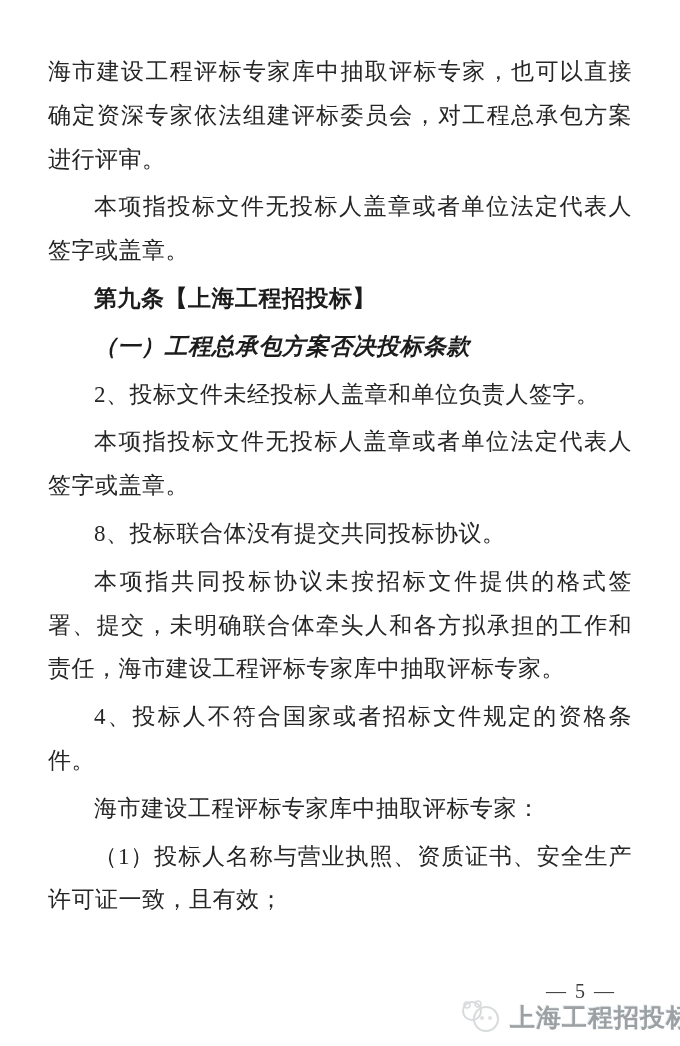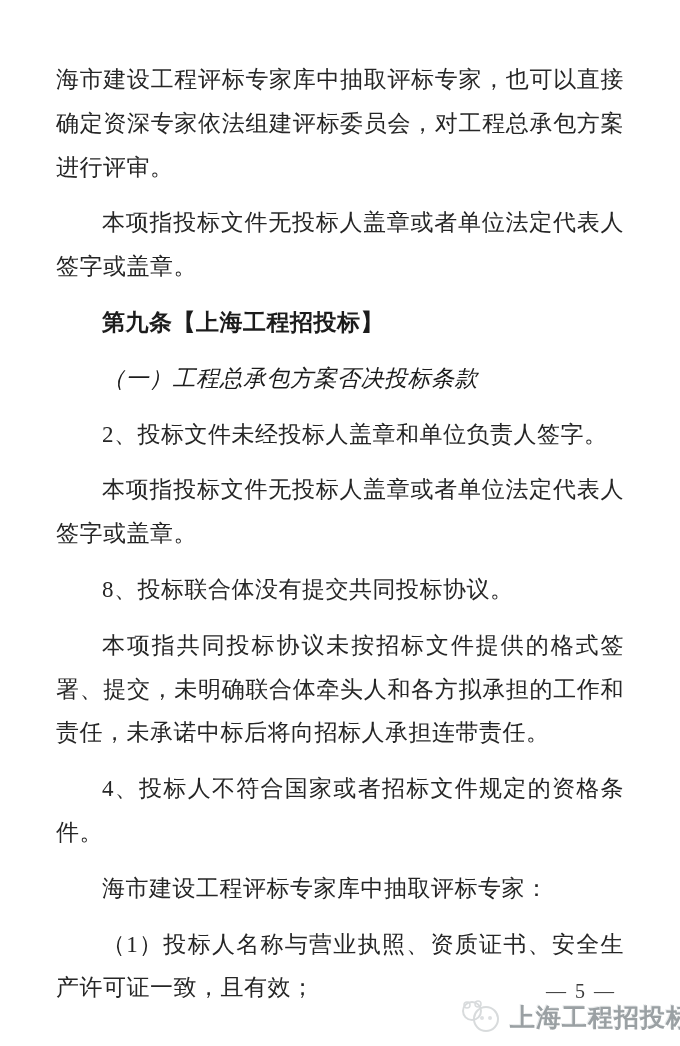--- a/index.html
+++ b/index.html
@@ -20,35 +20,35 @@
     position: absolute;
     top: 46px;
     left: 44px;
     width: 592px;
     font-size: 23px;
     line-height: 43.8px;
     text-align: justify;
     letter-spacing: 0.5px;
   }
   .content p {
-    margin: 12px;
+    margin: 4px;
     padding: 0;
   }
   .para-indent {
     text-indent: 2em;
   }
   .article-heading {
     text-indent: 2em;
     font-family: "Liberation Sans", "DejaVu Sans", sans-serif;
     font-weight: bold;
     color: #1c1c1c;
   }
   .section-subheading {
     text-indent: 2em;
-    font-weight: normal;
+    font-weight: bold;
     font-style: italic;
     color: #1c1c1c;
   }
   .footer {
     position: absolute;
     right: 2px;
     bottom: 4px;
     width: 220px;
     height: 62px;
   }
@@ -91,21 +91,21 @@
 <div class="page">
 
   <div class="content">
     <p>海市建设工程评标专家库中抽取评标专家，也可以直接确定资深专家依法组建评标委员会，对工程总承包方案进行评审。</p>
     <p class="para-indent">本项指投标文件无投标人盖章或者单位法定代表人签字或盖章。</p>
     <p class="article-heading">第九条【上海工程招投标】</p>
     <p class="section-subheading">（一）工程总承包方案否决投标条款</p>
     <p class="para-indent">2、投标文件未经投标人盖章和单位负责人签字。</p>
     <p class="para-indent">本项指投标文件无投标人盖章或者单位法定代表人签字或盖章。</p>
     <p class="para-indent">8、投标联合体没有提交共同投标协议。</p>
-    <p class="para-indent">本项指共同投标协议未按招标文件提供的格式签署、提交，未明确联合体牵头人和各方拟承担的工作和责任，未承诺中标后将向招标人承担连带责任。</p>
+    <p class="para-indent">本项指共同投标协议未按招标文件提供的格式签署、提交，未明确联合体牵头人和各方拟承担的工作和责任，海市建设工程评标专家库中抽取评标专家。</p>
     <p class="para-indent">4、投标人不符合国家或者招标文件规定的资格条件。</p>
     <p class="para-indent">海市建设工程评标专家库中抽取评标专家：</p>
     <p class="para-indent">（1）投标人名称与营业执照、资质证书、安全生产许可证一致，且有效；</p>
   </div>
 
   <div class="footer">
     <div class="page-number">— 5 —</div>
     <div class="watermark-row">
       <svg class="watermark-logo" viewBox="0 0 48 38" xmlns="http://www.w3.org/2000/svg">
         <circle cx="14" cy="13" r="9" fill="none" stroke="#b9bec1" stroke-width="2"></circle>

